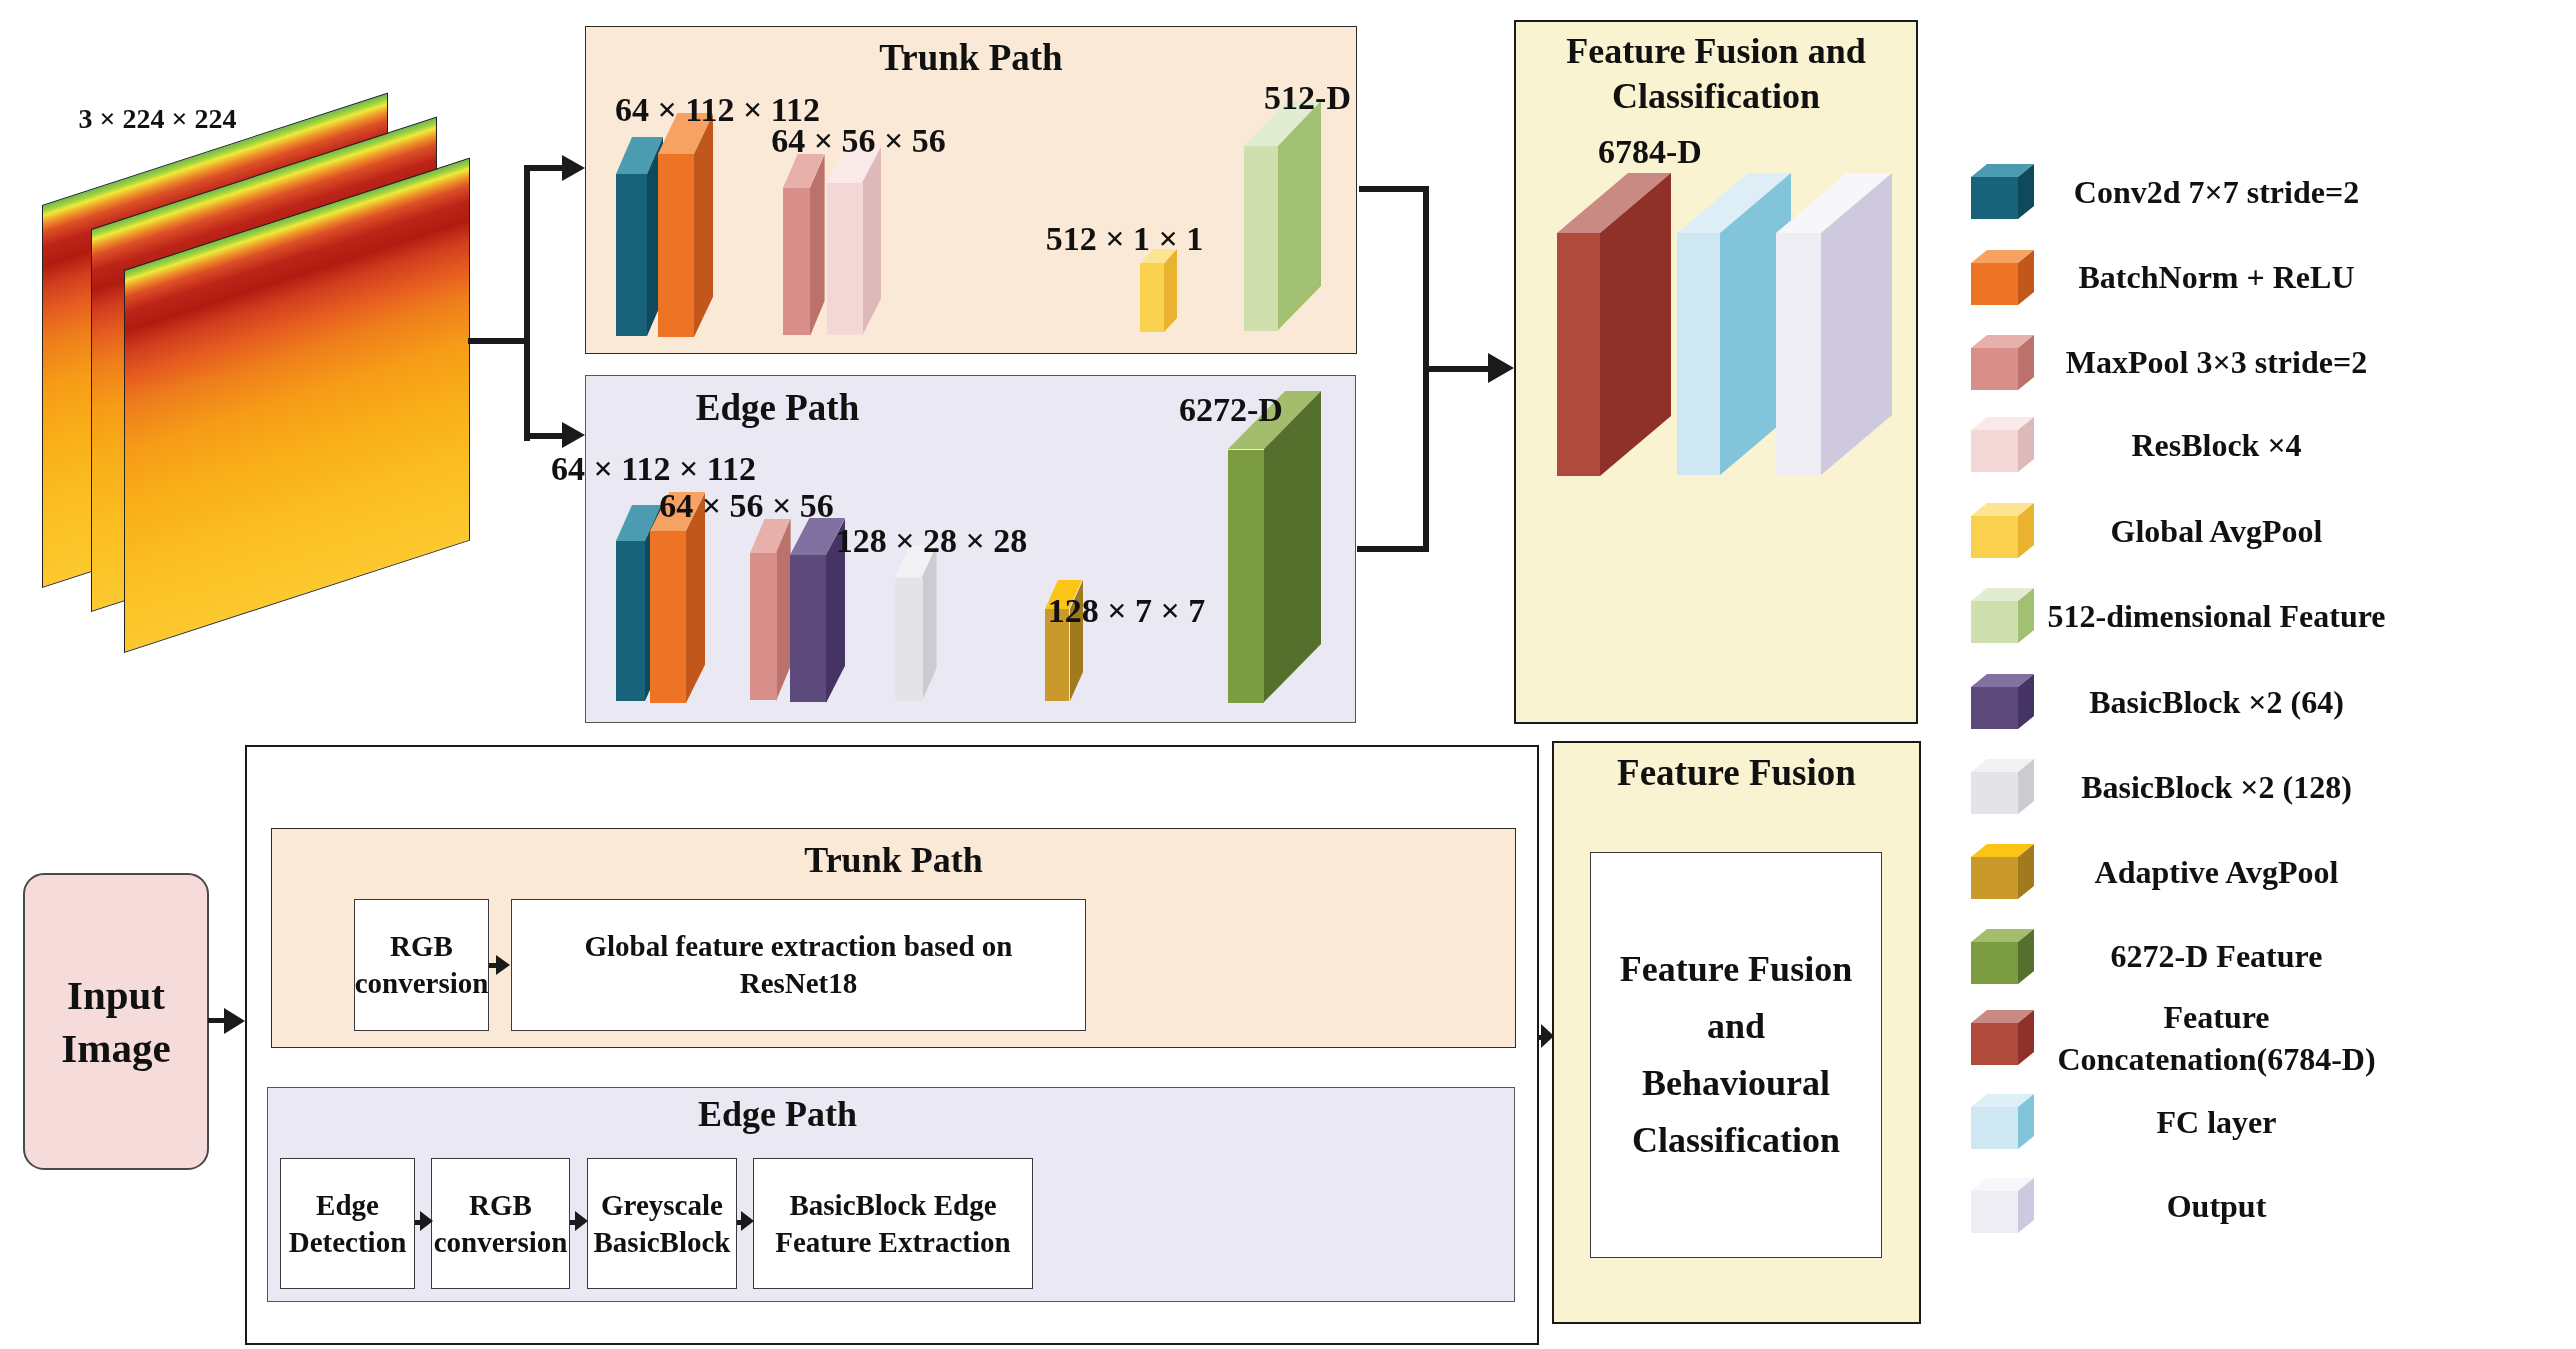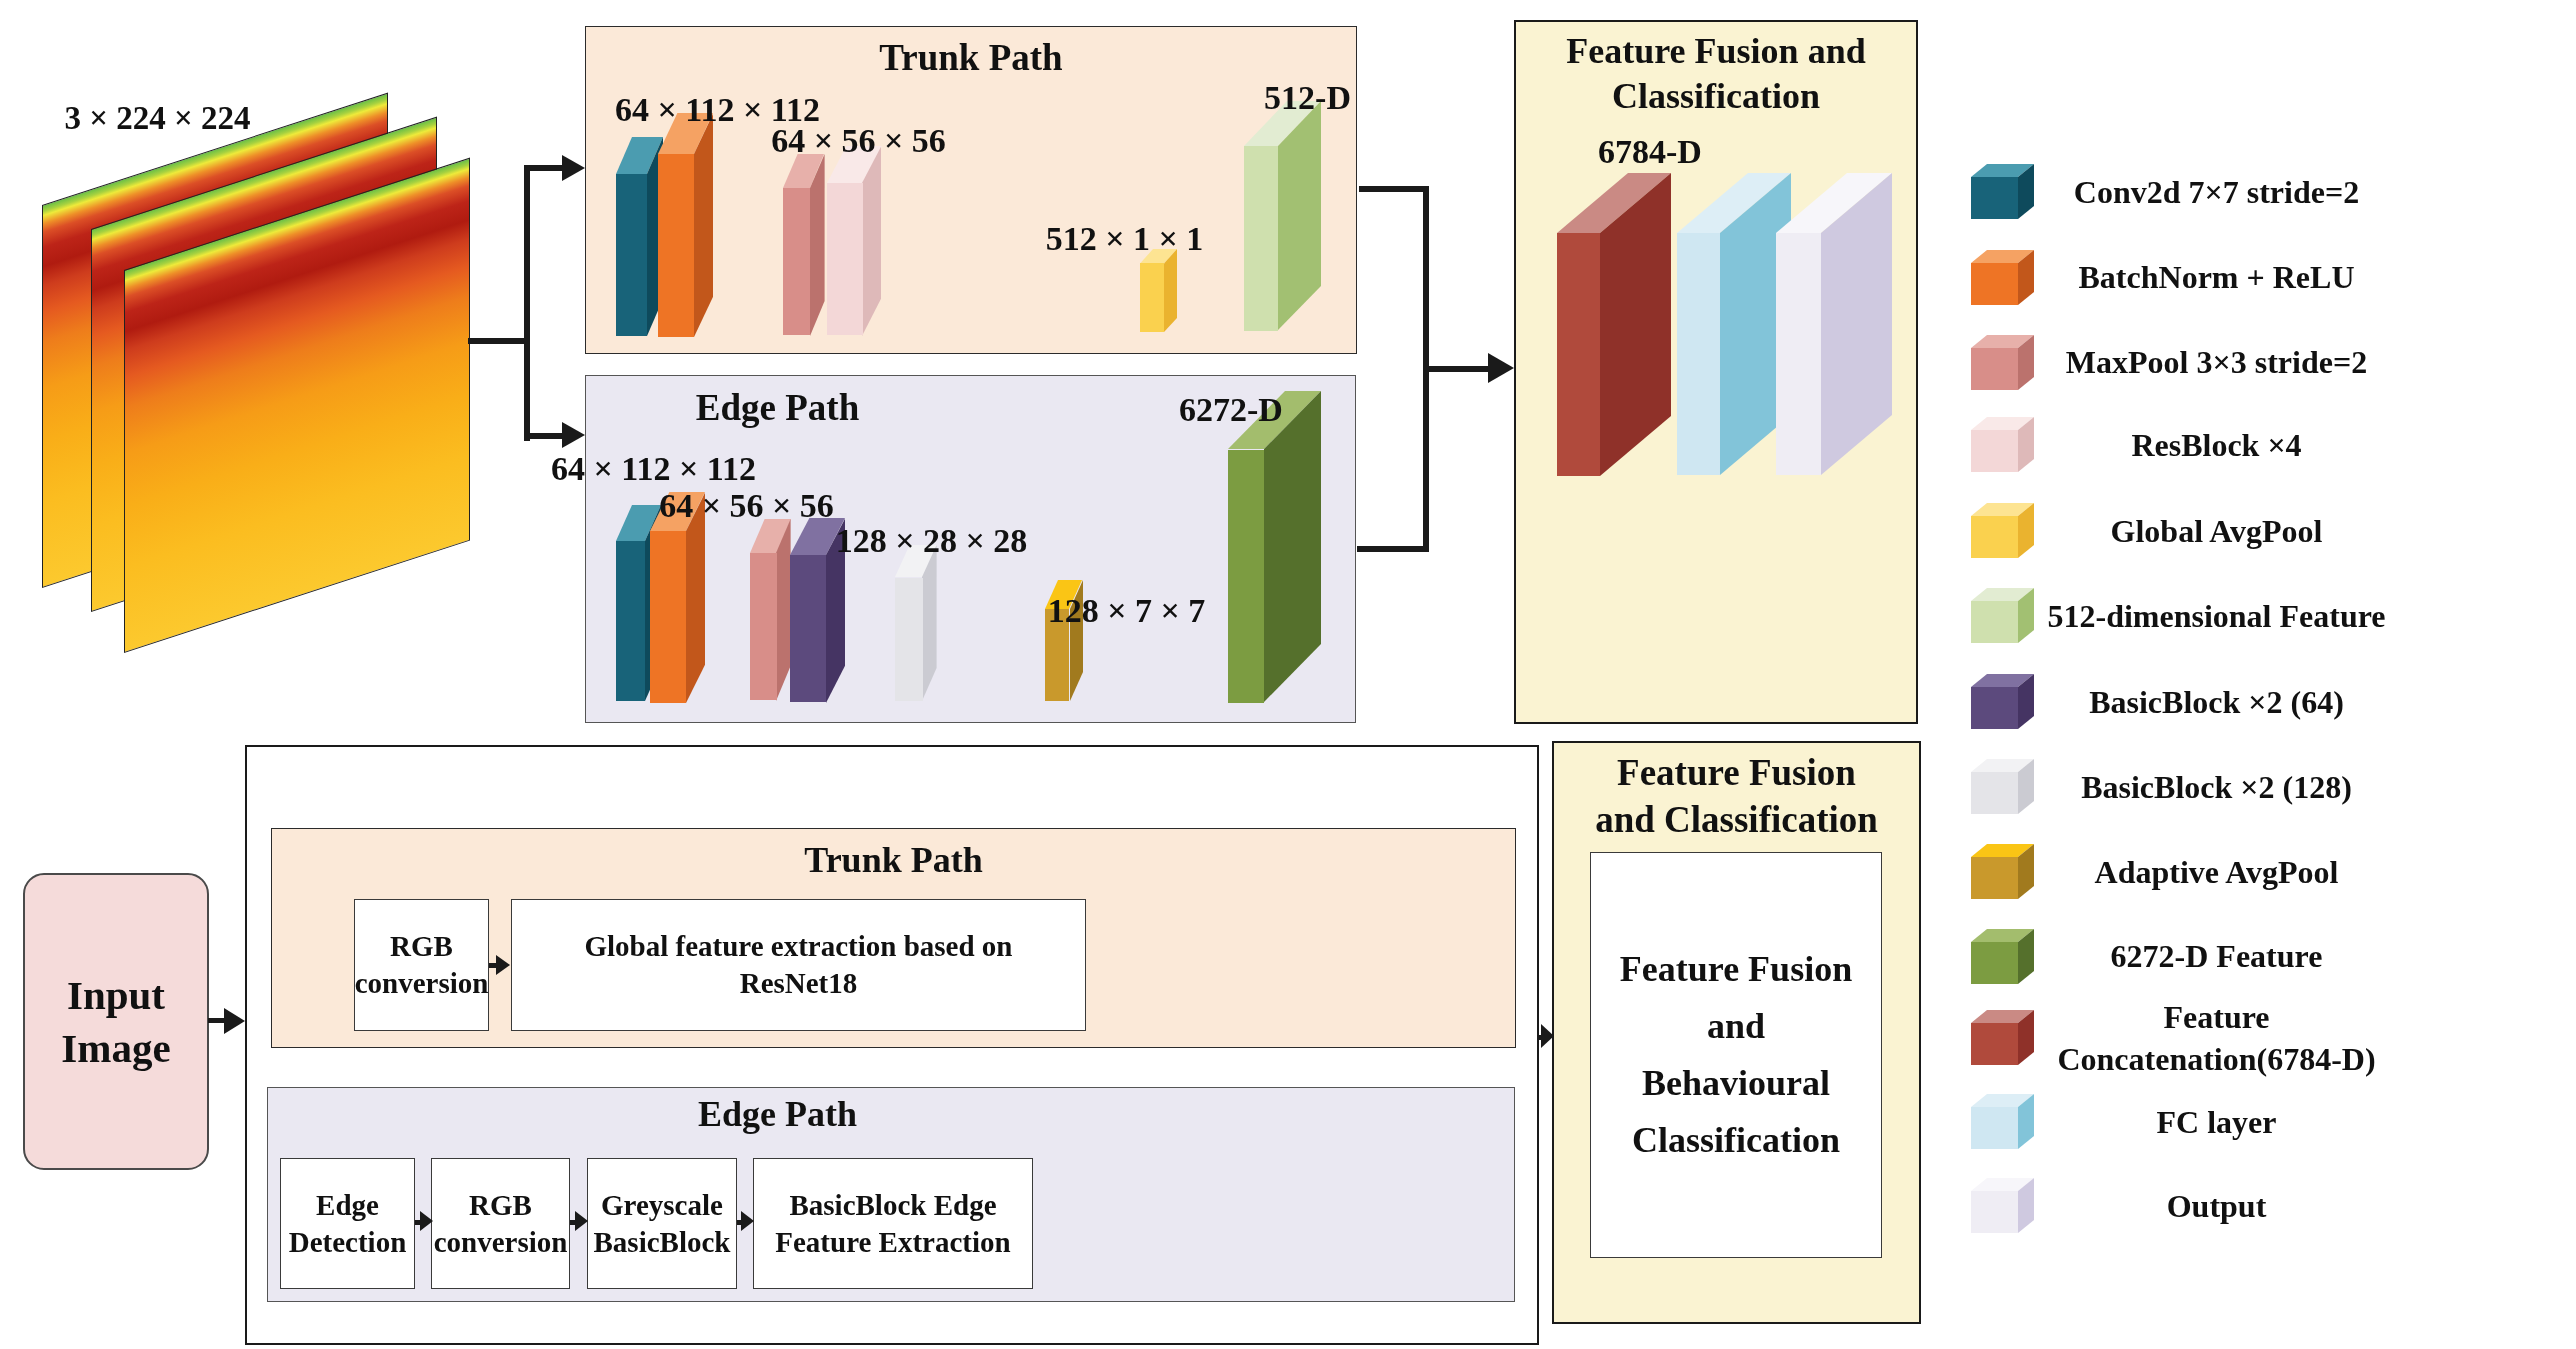--- a/index.html
+++ b/index.html
@@ -19,21 +19,21 @@
   .sheet{position:absolute;width:344px;height:381px;border:1.6px solid #222;transform:skewY(-18deg);
         transform-origin:0 0;z-index:3;
         background:linear-gradient(180deg,#69bf47 0%,#a8d23f 1.5%,#eeea3a 2.6%,#ee8f28 4.8%,#dc4f26 7%,
         #bd2418 11%,#b01b10 16%,#ce3c1d 21%,#e55a20 28%,#ee7d1b 36%,#f69c17 48%,#f9ae18 62%,#fbbd20 78%,#fcc92e 100%);}
 </style>
 </head>
 <body>
 
 <div id="page">
 
-  <div class="lbl" style="left:36px;top:100px;font-size:33px;">3 × 224 × 224</div>
+  <div class="lbl" style="left:36px;top:100px;font-size:28px;">3 × 224 × 224</div>
   <div class="sheet" style="left:42px;top:205px;"></div>
   <div class="sheet" style="left:91px;top:229px;"></div>
   <div class="sheet" style="left:124px;top:270px;"></div>
 
   <div class="line" style="left:468px;top:338px;width:62px;height:5.7px;"></div>
   <div class="line" style="left:524px;top:165px;width:5.7px;height:276px;"></div>
   <div class="line" style="left:524px;top:165px;width:41px;height:5.7px;"></div>
   <div class="ahead" style="left:562px;top:155px;border-left:23px solid #1a1a1a;border-top:13px solid transparent;border-bottom:13px solid transparent;"></div>
   <div class="line" style="left:524px;top:433px;width:41px;height:5.7px;"></div>
   <div class="ahead" style="left:562px;top:422px;border-left:23px solid #1a1a1a;border-top:13px solid transparent;border-bottom:13px solid transparent;"></div>
@@ -106,21 +106,20 @@
   <div class="wbox" style="left:753px;top:1158px;width:280px;height:131px;">
     <span style="max-width:267px;">BasicBlock Edge Feature Extraction</span>
   </div>
 
   <div class="line" style="left:1539px;top:1035px;width:4.9px;height:4.9px;"></div>
   <div class="ahead" style="left:1541px;top:1024px;border-left:13px solid #1a1a1a;border-top:12px solid transparent;border-bottom:12px solid transparent;"></div>
 
   <div class="panel" style="left:1552px;top:741px;width:369px;height:583px;background:#faf3d2;border:2.4px solid #1a1a1a;"></div>
   <div class="ptitle" style="left:1552px;top:749px;width:369px;font-size:37px;line-height:47px;">
     <div>Feature Fusion</div>
-    <div>and Classification</div>
   </div>
   <div class="wbox" style="left:1590px;top:852px;width:292px;height:406px;flex-direction:column;font-size:36px;line-height:57px;">
     <div>Feature Fusion</div>
     <div>and</div>
     <div>Behavioural</div>
     <div>Classification</div>
   </div>
 
   <div id="slab-layer">
       <div class="face" style="left: 616px; top: 137px; width: 47px; height: 37px; background: rgb(75, 156, 176); clip-path: polygon(0px 100%, 16px 0px, 100% 0px, 31px 100%); z-index: 10;"></div>

